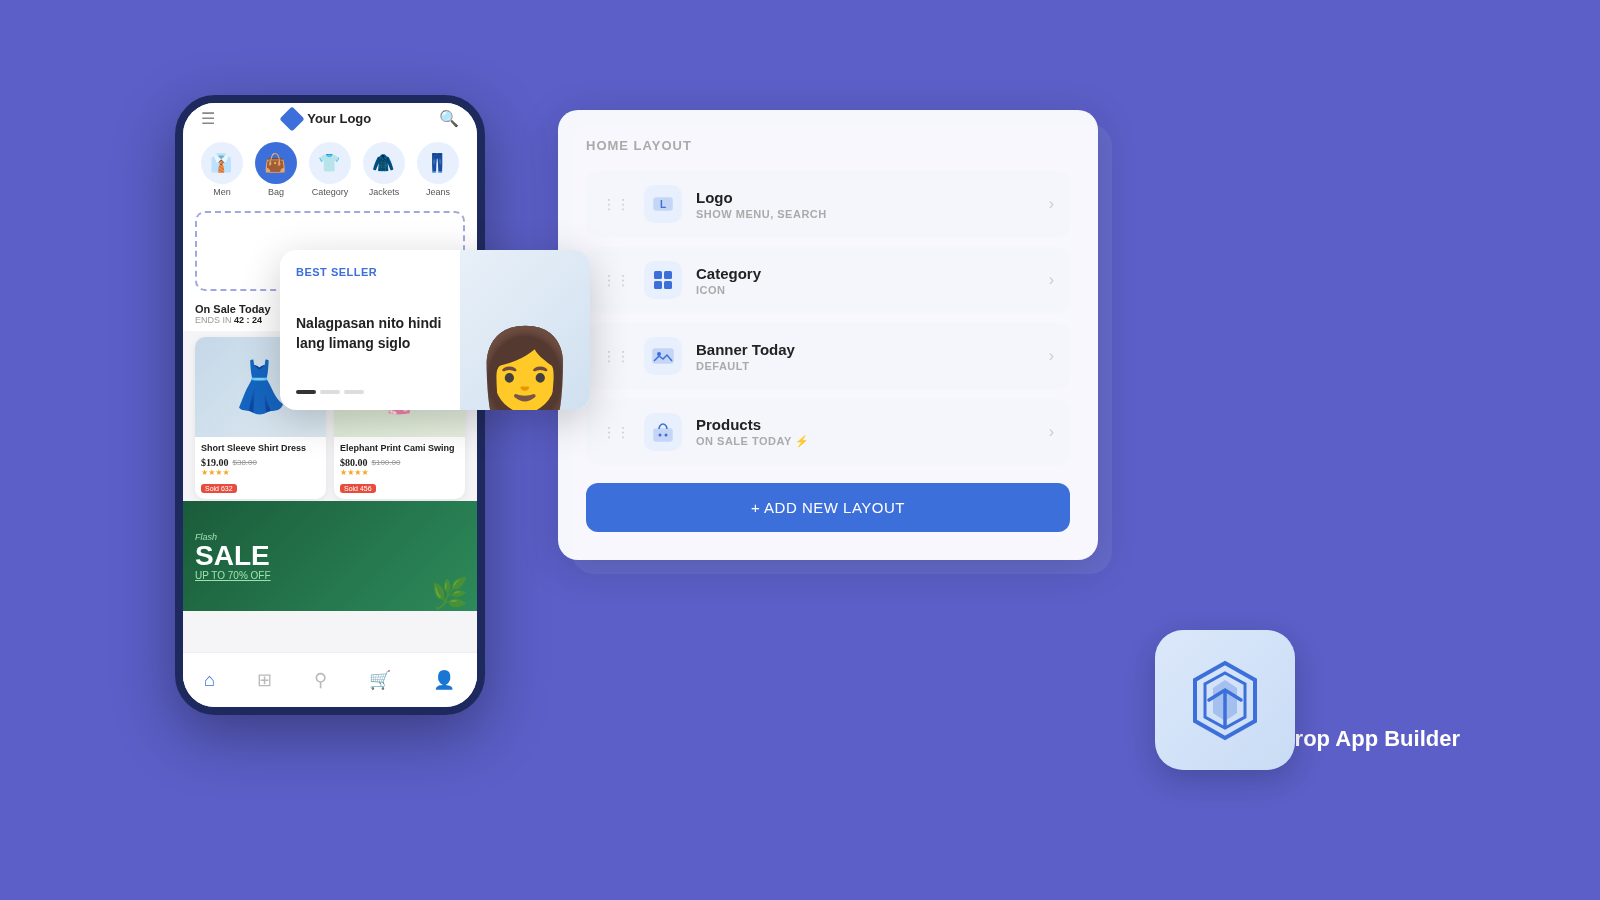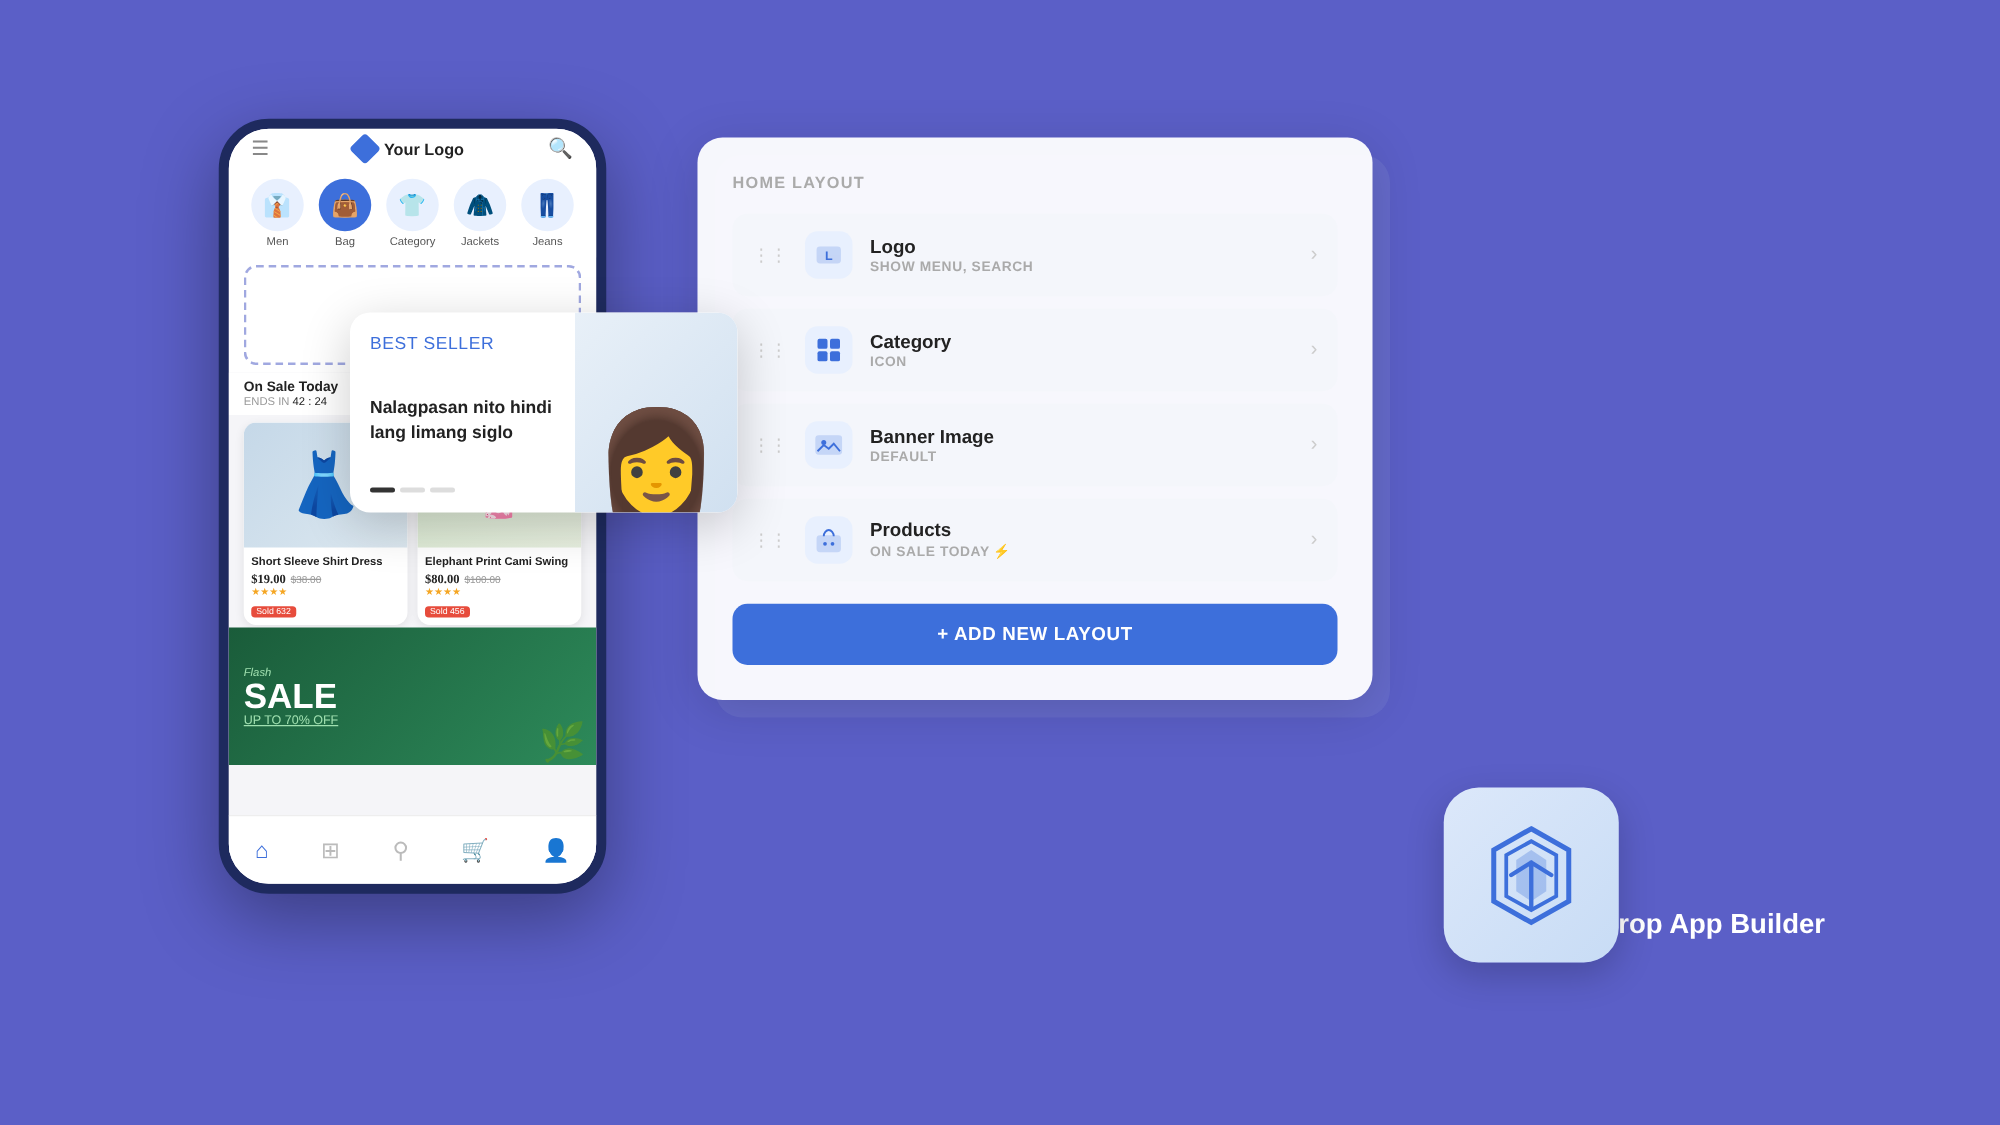--- a/index.html
+++ b/index.html
@@ -142,21 +142,21 @@
       font-size: 11px;
       font-weight: 700;
       color: #222;
     }
     .sale-timer {
       font-size: 9px;
       color: #999;
     }
     .timer-value {
       color: #222;
-      font-weight: 400;
+      font-weight: 700;
     }
 
     
     .product-row {
       display: flex;
       gap: 8px;
       padding: 6px 12px;
     }
     .product-card {
       flex: 1;
@@ -312,22 +312,22 @@
       z-index: 10;
     }
     .floating-card-content {
       flex: 1;
       padding: 16px;
       display: flex;
       flex-direction: column;
       justify-content: space-between;
     }
     .best-seller-badge {
-      font-size: 14px;
-      font-weight: 400;
+      font-size: 11px;
+      font-weight: 700;
       color: #3d6fdb;
       letter-spacing: 0.5px;
       text-transform: uppercase;
     }
     .floating-card-title {
       font-size: 14px;
       font-weight: 700;
       color: #222;
       line-height: 1.4;
     }
@@ -450,21 +450,21 @@
     }
 
     .add-layout-btn {
       width: 100%;
       background: #3d6fdb;
       color: #fff;
       border: none;
       border-radius: 12px;
       padding: 16px;
       font-size: 15px;
-      font-weight: 700;
+      font-weight: 400;
       letter-spacing: 0.5px;
       cursor: pointer;
       margin-top: 8px;
       text-transform: uppercase;
     }
 
     
     .app-icon-container {
       position: absolute;
       right: 305px;
@@ -669,21 +669,21 @@
     <div class="layout-item">
       <span class="drag-handle">⋮⋮</span>
       <div class="layout-item-icon icon-banner">
         <svg width="22" height="22" viewBox="0 0 22 22" fill="none" xmlns="http://www.w3.org/2000/svg">
           <rect x="1" y="4" width="20" height="14" rx="2" fill="#3d6fdb" opacity="0.2" stroke="#3d6fdb" stroke-width="1.5"></rect>
           <circle cx="7" cy="9" r="2" fill="#3d6fdb"></circle>
           <path d="M2 16 L7 11 L11 14 L15 10 L20 16" stroke="#3d6fdb" stroke-width="1.5" fill="none"></path>
         </svg>
       </div>
       <div class="layout-item-text">
-        <div class="layout-item-name">Banner Image</div>
+        <div class="layout-item-name">Banner Today</div>
         <div class="layout-item-sub">DEFAULT</div>
       </div>
       <span class="chevron-right">›</span>
     </div>
 
     
     <div class="layout-item">
       <span class="drag-handle">⋮⋮</span>
       <div class="layout-item-icon icon-products">
         <svg width="22" height="22" viewBox="0 0 22 22" fill="none" xmlns="http://www.w3.org/2000/svg">

